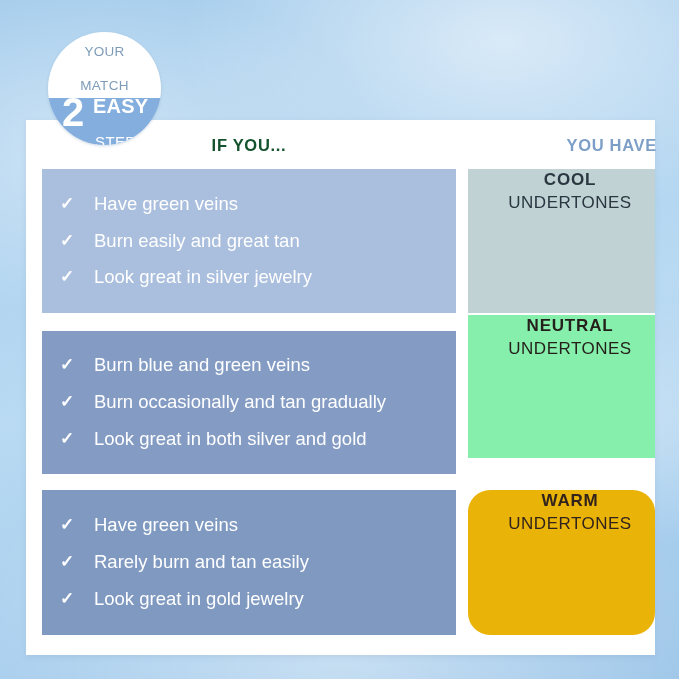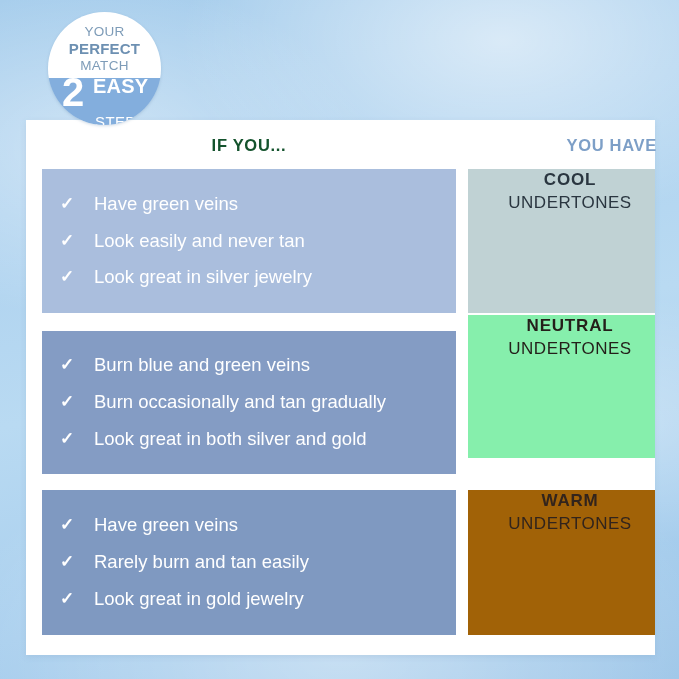--- a/index.html
+++ b/index.html
@@ -52,21 +52,21 @@
     color: #ffffff;
     text-shadow: 0 2px 3px rgba(85,120,158,0.5);
     line-height: 1.12;
     white-space: nowrap;
   }
 
   
   #badge {
     position: absolute;
     left: 48px;
-    top: 12px;
+    top: 32px;
     width: 113px;
     height: 113px;
     border-radius: 50%;
     overflow: hidden;
     z-index: 6;
     box-shadow: 0 1px 3px rgba(95,130,165,0.28);
   }
   #badge-top {
     position: absolute;
     left: 0; top: 0; right: 0;
@@ -164,21 +164,21 @@
     text-align: center;
     padding-left: 17px;
   }
 
   #row1-left { top: 169px; height: 144px; background: #aabedd; }
   #row2-left { top: 331px; height: 143px; background: #849cc4; }
   #row3-left { top: 490px; height: 145px; background: #7f99c1; }
 
   #row1-right { top: 169px; height: 144px; background: #c0d2d4; }
   #row2-right { top: 315px; height: 143px; background: #86efac; }
-  #row3-right { top: 490px; height: 145px; background: #a16207; }
+  #row3-right { top: 490px; height: 145px; background: #eab308; border-radius: 22px; }
 
   .bullet {
     display: flex;
     align-items: flex-start;
     color: #ffffff;
     font-size: 18.5px;
     line-height: 1.24;
     margin: 7px 0;
     font-weight: 400;
   }
@@ -215,39 +215,38 @@
 <div id="card"></div>
 
 <div id="title-block">
 </div>
 
 <div id="badge">
   <div id="badge-top"></div>
   <div id="badge-bottom"></div>
   <div id="badge-content">
     <div class="badge-l1">YOUR</div>
-    <div class="badge-l2">PERFECT</div>
     <div class="badge-l3">MATCH</div>
     <div id="badge-num">2</div>
     <div id="badge-easy">EASY</div>
     <div id="badge-steps">STEPS</div>
   </div>
 </div>
 
 <div id="col-head-left">IF YOU...</div>
 <div id="col-head-right">YOU HAVE</div>
 
 <div id="row1-left" class="row-left">
   <div class="bullet">
     <span class="check">✓</span>
     <span class="btext">Have green veins</span>
   </div>
   <div class="bullet">
     <span class="check">✓</span>
-    <span class="btext">Look easily and never tan</span>
+    <span class="btext">Burn easily and great tan</span>
   </div>
   <div class="bullet">
     <span class="check">✓</span>
     <span class="btext">Look great in silver jewelry</span>
   </div>
 </div>
 <div id="row1-right" class="row-right">
   <div class="und-name">COOL</div>
   <div class="und-sub">UNDERTONES</div>
 </div>

